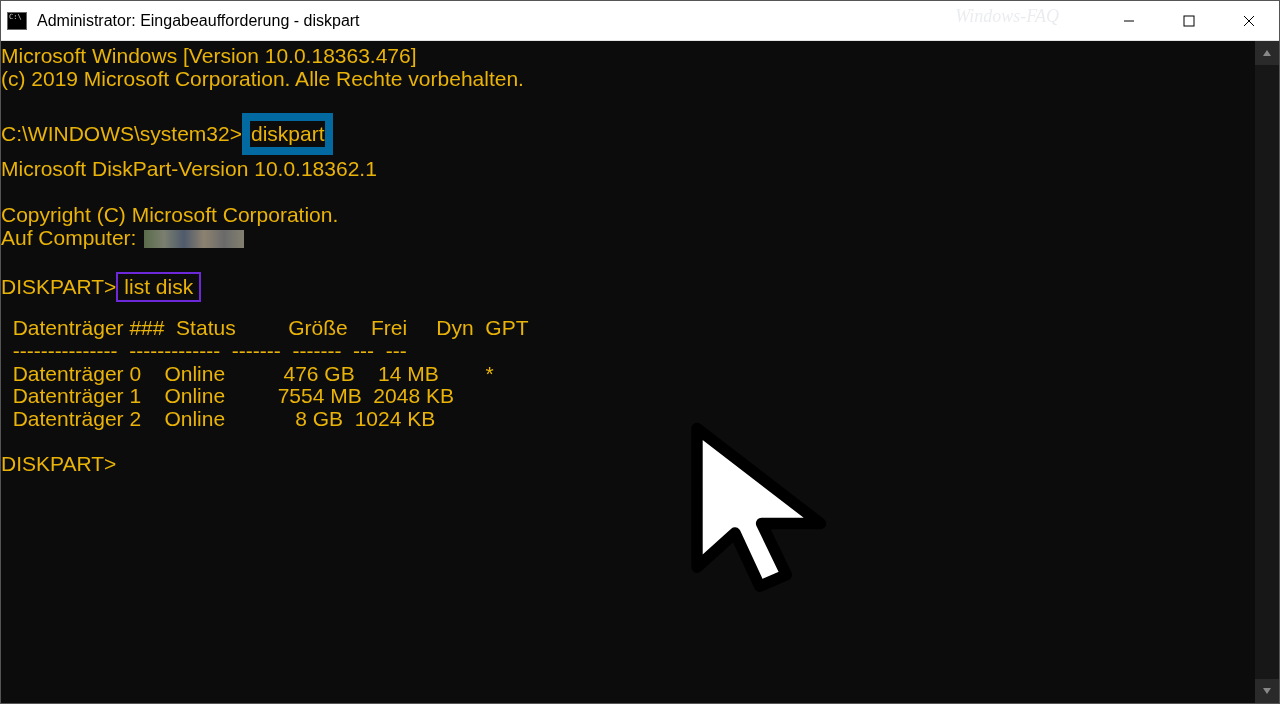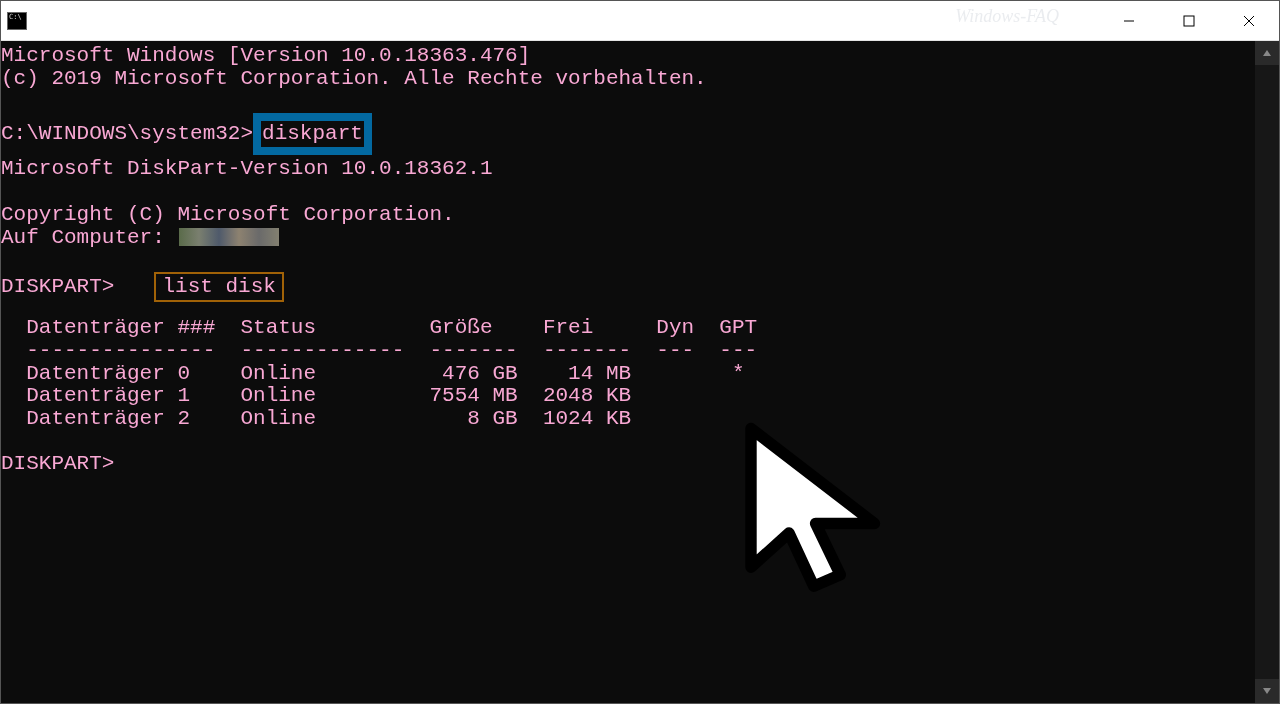--- a/index.html
+++ b/index.html
@@ -77,22 +77,22 @@
   }
   .win-btn svg { stroke: #000; fill: none; }
   .terminal-wrap {
     flex: 1;
     display: flex;
     background: #0c0c0c;
   }
   .terminal {
     flex: 1;
     background: #0c0c0c;
-    color: #f9a8d4;
-    font-family: Liberation Mono, monospace;
+    color: #eab308;
+    font-family: Liberation Sans, sans-serif;
     font-size: 21px;
     line-height: 22.7px;
     padding: 4px 0 4px 0;
     white-space: pre;
     overflow: hidden;
     position: relative;
   }
   .scrollbar {
     width: 24px;
     background: #171717;
@@ -107,25 +107,24 @@
   }
   .sb-btn svg { fill:#888; }
   .sb-track { flex:1; background:#171717; }
   .hl {
     border: 8px solid #0369a1;
     padding: 0 1px;
     display: inline-block;
     line-height: 26px;
   }
   .hl-sp {
-    border: 2px solid #a16207;
+    border: 2px solid #6d28d9;
     padding: 0 6px 0 6px;
     display: inline-block;
     line-height: 26px;
-    margin-left: 40px;
   }
   .blurred {
     display:inline-block;
     width: 100px; height: 18px;
     vertical-align: middle;
     background: linear-gradient(90deg,#5a6b4a,#7a7f6f,#4f5a6b,#8d8270,#6a6a6a,#838070);
     filter: blur(0.4px);
     margin-left: 2px;
   }
   .cursor-arrow {
@@ -137,20 +136,21 @@
   .cursor-arrow svg { width: 190px; height: 190px; }
   .tline { height: 22.7px; }
 </style>
 </head>
 <body>
 
 <div class="window">
 
   <div class="titlebar">
     <div class="app-icon"></div>
+    <span class="title-text">Administrator: Eingabeaufforderung - diskpart</span>
     <span class="watermark">Windows-FAQ</span>
     <div class="win-controls">
       <button class="win-btn">
         <svg width="14" height="14">
             <line x1="2" y1="7" x2="12" y2="7" stroke-width="1"></line>
           </svg>
       </button>
       <button class="win-btn">
         <svg width="14" height="14">
             <rect x="2" y="2" width="10" height="10" stroke-width="1"></rect>

